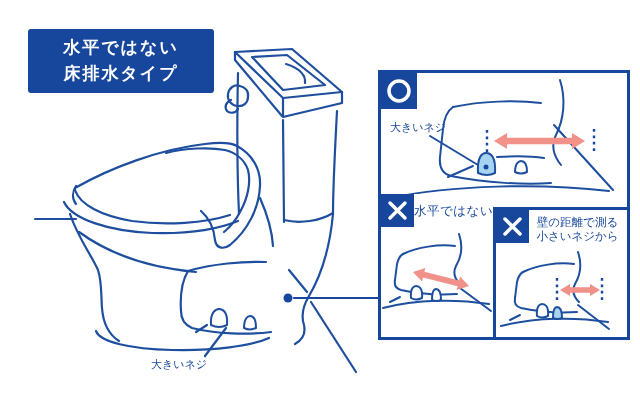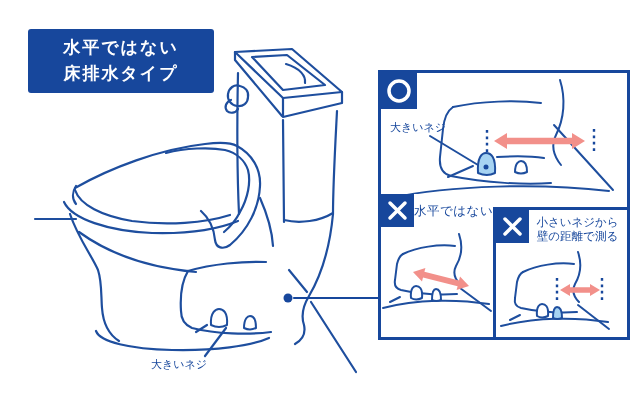--- a/index.html
+++ b/index.html
@@ -171,17 +171,17 @@
       <path class="dotted" d="M61,68 L61,93"></path>
       <path class="dotted" d="M106,68 L106,92"></path>
       <polygon class="arrow" points="64,80 74,74 74,77.2 94,77.2 94,74 104,80 94,86 94,82.8 74,82.8 74,86"></polygon>
     </svg>
     <div class="mark-sq mark-sm">
       <svg width="33" height="33" viewBox="0 0 33 33">
         <path d="M9,9 L24,24 M24,9 L9,24" stroke="#ffffff" stroke-width="3.5" stroke-linecap="round" fill="none"></path>
       </svg>
     </div>
     <div class="abs jp-label cap-br">
+      <div>壁の距離で測る</div>
       <div>小さいネジから</div>
-      <div>壁の距離で測る</div>
     </div>
   </div>
 </div>
 
 </body></html>

